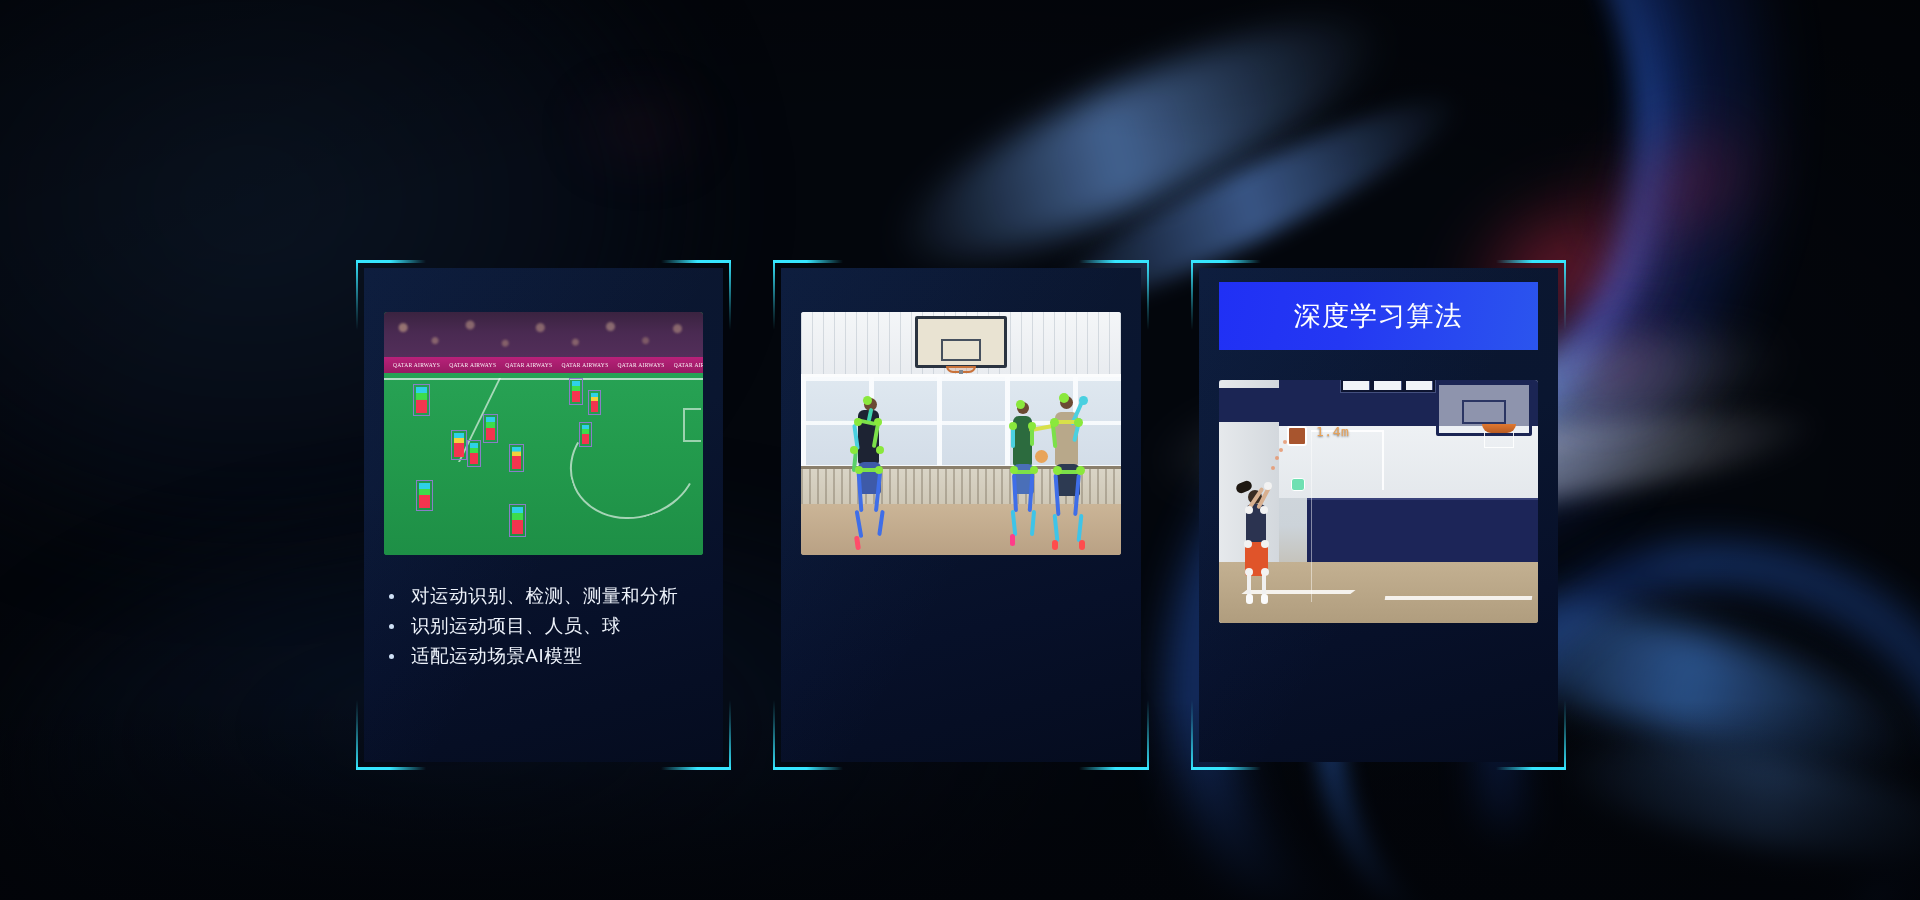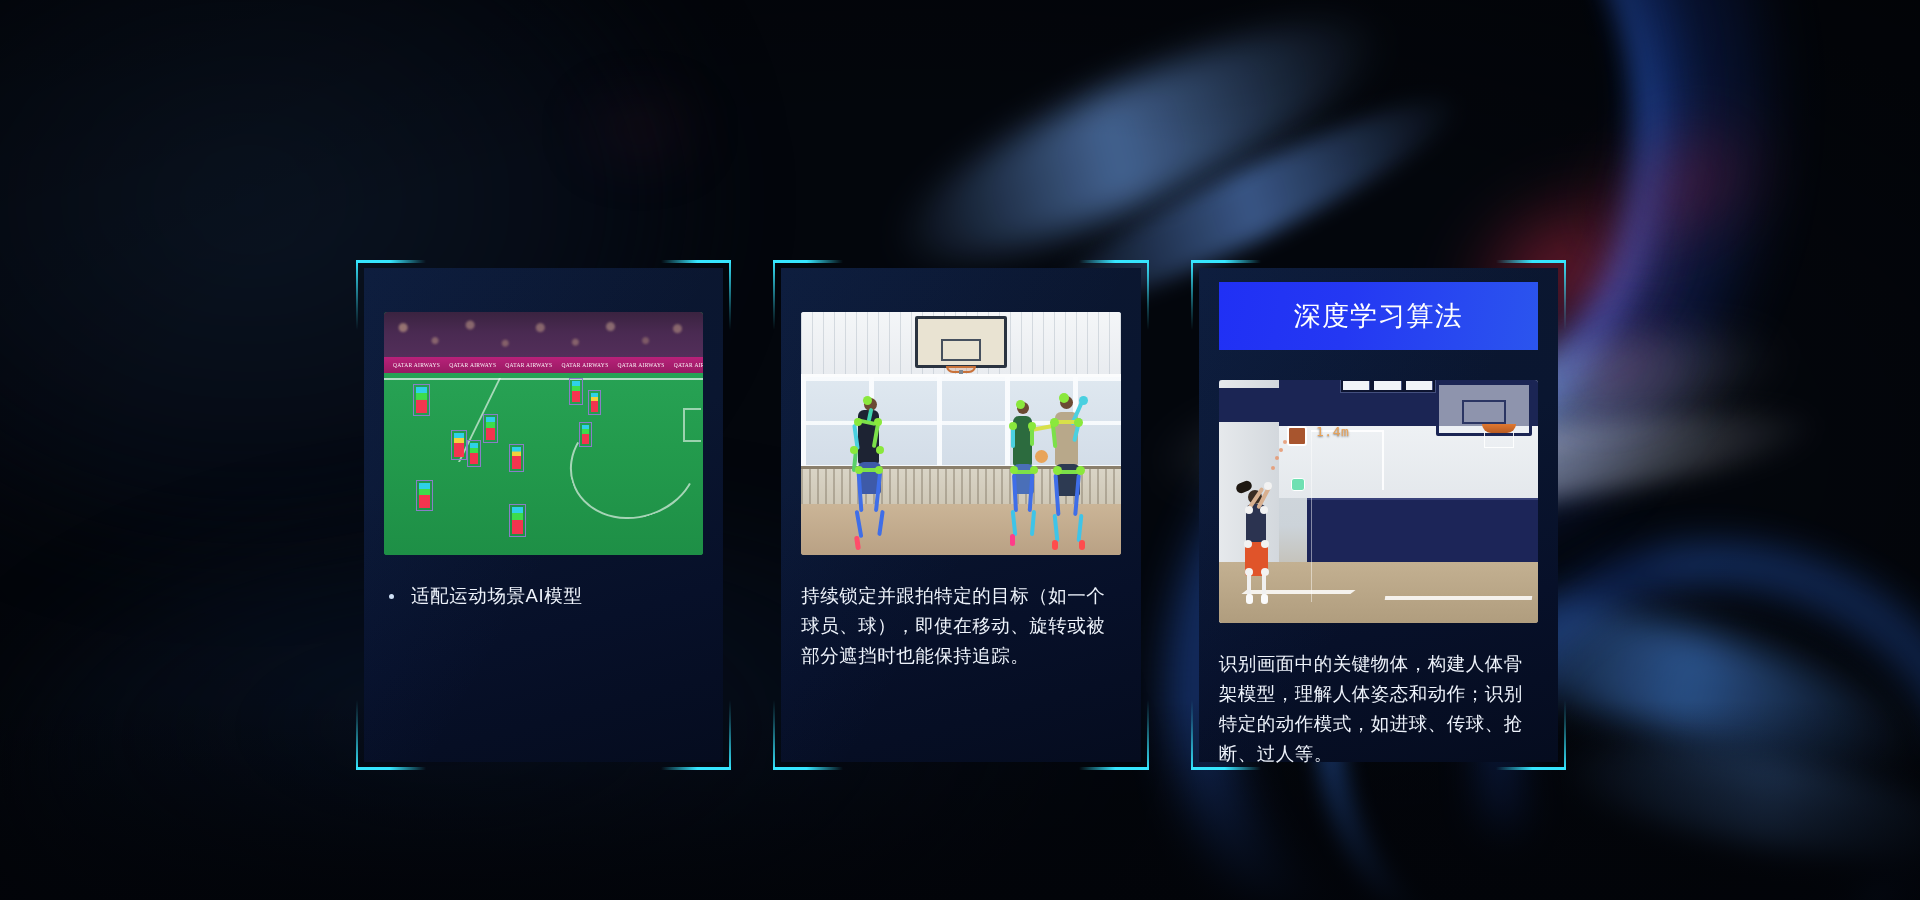--- a/index.html
+++ b/index.html
@@ -353,20 +353,22 @@
           </div>
         <div class="det" style="left:39%;top:192px;width:17px;height:33px;">
             <div class="dt"></div>
           </div>
         <div class="det" style="left:61%;top:110px;width:13px;height:25px;">
             <div class="dt"></div>
           </div>
       </div>
 
       <ul class="bullets">
+        <li>对运动识别、检测、测量和分析</li>
+        <li>识别运动项目、人员、球</li>
         <li>适配运动场景AI模型</li>
       </ul>
     </div>
   </div>
 
   <div class="card">
     <div class="cardInner"></div>
 
     <div class="br brTL">
         <i class="h"></i>
@@ -462,21 +464,20 @@
           <div class="bone" style="left:38px;top:150px;width:6px;height:10px;background:#ff4d4d;"></div>
           <div class="joint" style="left:18px;top:3px;width:10px;height:10px;background:#8ae83c;"></div>
           <div class="joint" style="left:9px;top:28px;width:9px;height:9px;background:#8ae83c;"></div>
           <div class="joint" style="left:33px;top:28px;width:9px;height:9px;background:#8ae83c;"></div>
           <div class="joint" style="left:12px;top:76px;width:9px;height:9px;background:#8ae83c;"></div>
           <div class="joint" style="left:35px;top:76px;width:9px;height:9px;background:#8ae83c;"></div>
           <div class="joint" style="left:38px;top:6px;width:9px;height:9px;background:#4ad0e0;"></div>
         </div>
       </div>
 
-      <div class="para">持续锁定并跟拍特定的目标（如一个球员、球），即使在移动、旋转或被部分遮挡时也能保持追踪。</div>
     </div>
   </div>
 
   <div class="card">
     <div class="cardInner"></div>
 
     <div class="br brTL">
         <i class="h"></i>
         <i class="v"></i>
       </div>
@@ -547,17 +548,16 @@
         <div class="ballBox" style="left:21.5%;top:46px;"></div>
         <div class="greenTag" style="left:22.5%;top:98px;"></div>
 
         <div class="meas" style="left:29%;top:50px;width:22%;height:2px;border-width:0 0 2px 0;"></div>
         <div class="meas" style="left:51%;top:50px;width:2px;height:60px;border-width:0 0 0 2px;"></div>
         <div class="meas" style="left:29%;top:50px;width:2px;height:172px;border-width:0 0 0 1px;opacity:.55;"></div>
 
         <div class="mlabel" style="left:30.5%;top:44px;">1.4m</div>
       </div>
 
-      <div class="para">识别画面中的关键物体，构建人体骨架模型，理解人体姿态和动作；识别特定的动作模式，如进球、传球、抢断、过人等。</div>
     </div>
   </div>
 
 </div>
 
 </body></html>

